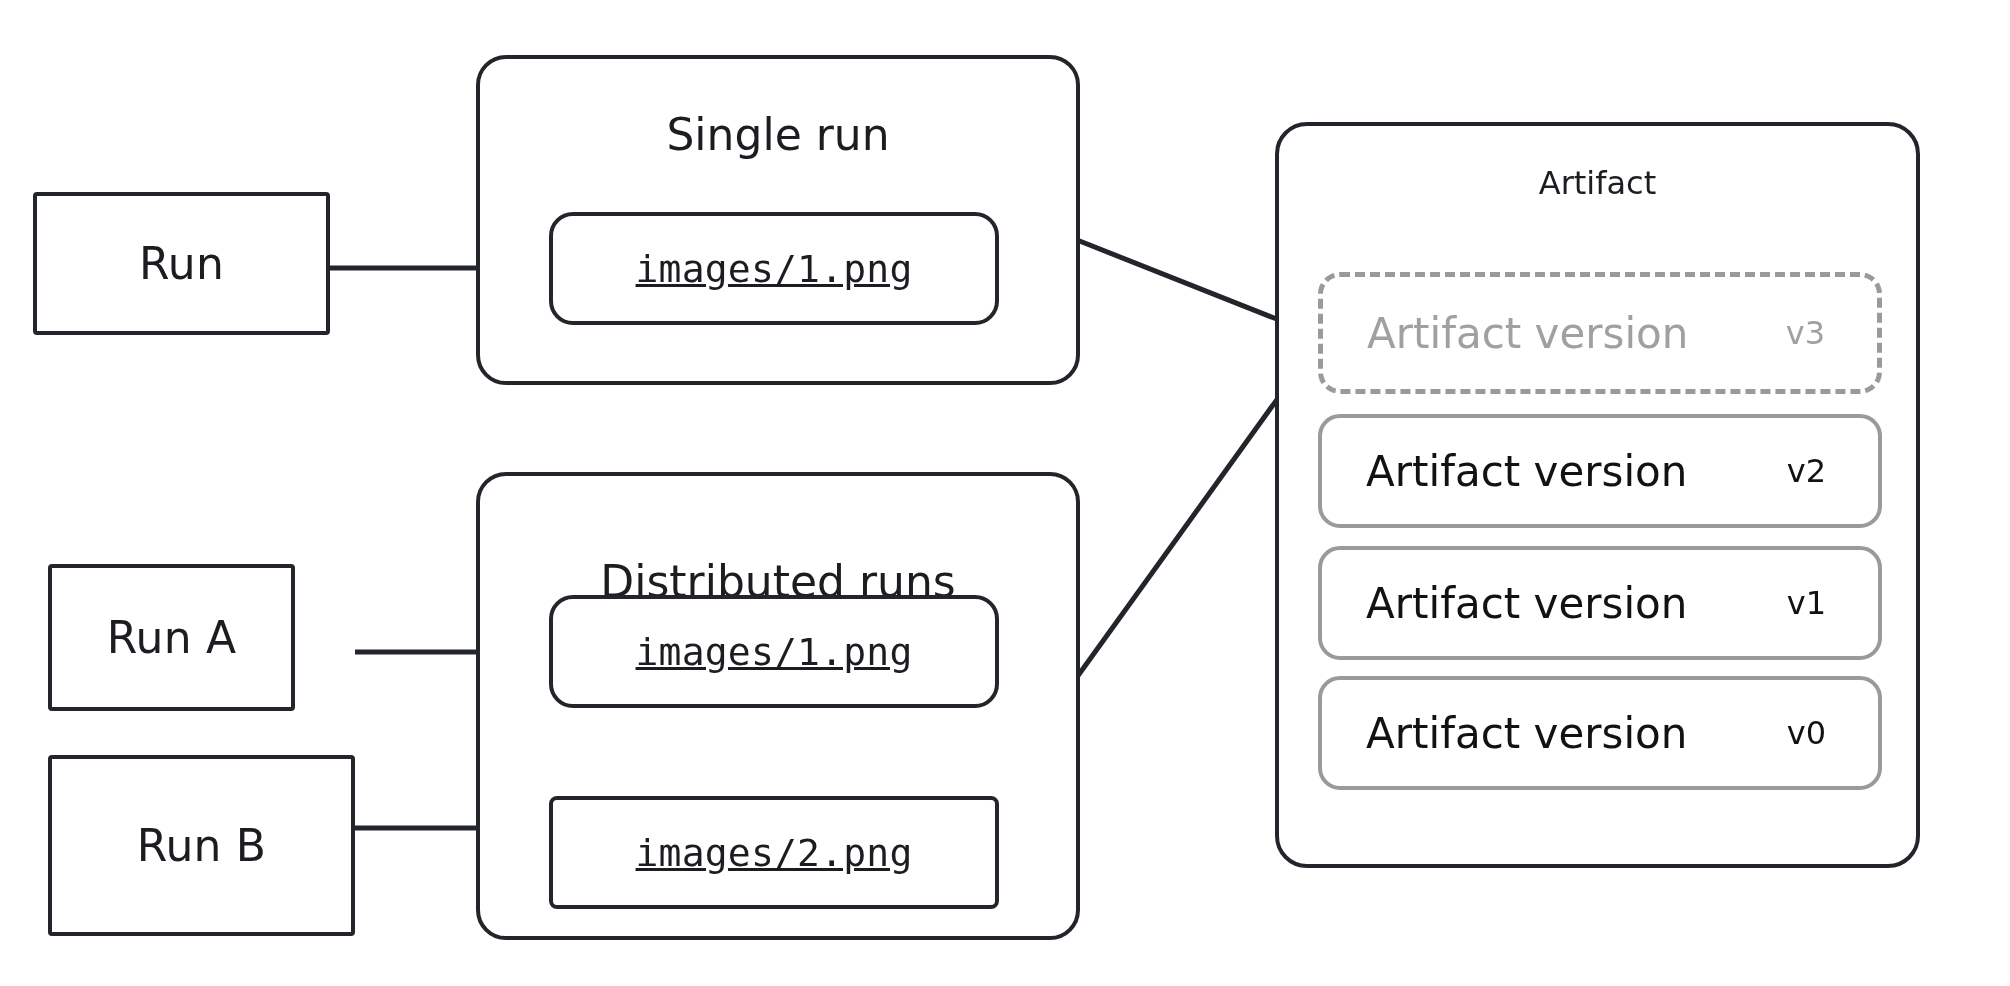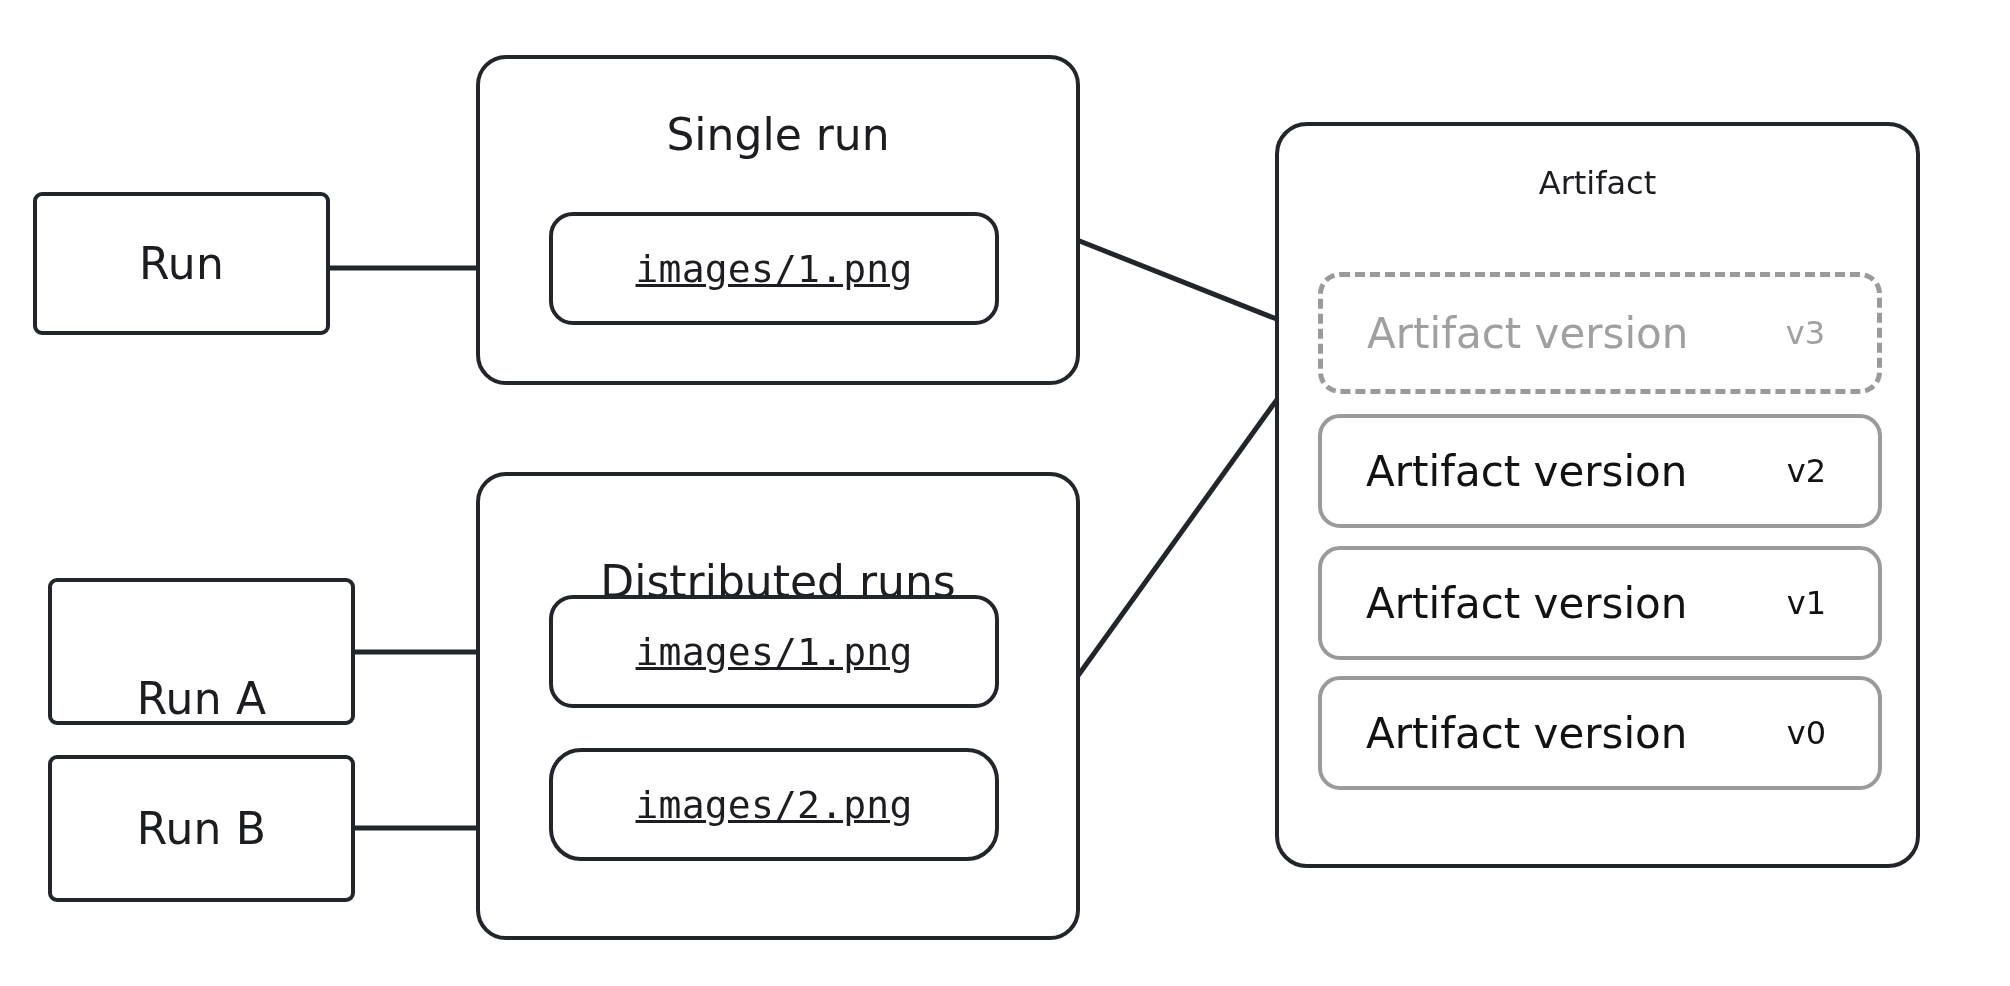--- a/index.html
+++ b/index.html
@@ -16,21 +16,21 @@
     overflow: hidden;
     font-family: "DejaVu Sans", "Liberation Sans", sans-serif;
   }
 
   
   .node {
     position: absolute;
     box-sizing: border-box;
     background: #ffffff;
     border: 4px solid #22252a;
-    border-radius: 9px;
+    border-radius: 4px;
     display: flex;
     align-items: center;
     justify-content: center;
     color: #1b1d21;
   }
   .node .label {
     font-size: 44px;
     line-height: 1;
     letter-spacing: 0.2px;
     white-space: nowrap;
@@ -139,42 +139,42 @@
       <polyline points="523,800 551,828 523,856"></polyline>
       <polyline points="1285,316 1324,337 1287,364"></polyline>
       <polyline points="1282,348 1324,337 1303,375"></polyline>
     </g>
   </svg>
 
   <div class="node" id="node-run" style="left:33px; top:192px; width:297px; height:143px;">
     <span class="label">Run</span>
   </div>
 
-  <div class="node" id="node-run-a" style="left:48px; top:578px; width:307px; height:147px;align-items:flex-end;">
+  <div class="node" id="node-run-a" style="left:48px; top:564px; width:247px; height:147px;">
     <span class="label">Run A</span>
   </div>
 
-  <div class="node" id="node-run-b" style="left:48px; top:755px; width:307px; height:147px;">
+  <div class="node" id="node-run-b" style="left:48px; top:755px; width:307px; height:181px;">
     <span class="label">Run B</span>
   </div>
 
   <div class="group" id="group-single-run" style="left:476px; top:55px; width:604px; height:330px;">
     <div class="group-title" style="top:50px;">Single run</div>
   </div>
   <div class="node mono" id="file-single-1" style="left:549px; top:212px; width:450px; height:113px; border-radius:24px;">
     <span class="label">images/1.png</span>
   </div>
 
   <div class="group" id="group-distributed-runs" style="left:476px; top:472px; width:604px; height:468px;">
     <div class="group-title" style="top:60px;margin-top:20px;">Distributed runs</div>
   </div>
   <div class="node mono" id="file-dist-1" style="left:549px; top:595px; width:450px; height:113px; border-radius:24px;">
     <span class="label">images/1.png</span>
   </div>
-  <div class="node mono" id="file-dist-2" style="left:549px; top:748px; width:450px; height:113px; border-radius:32px;">
+  <div class="node mono" id="file-dist-2" style="left:549px; top:796px; width:450px; height:113px; border-radius:8px;">
     <span class="label">images/2.png</span>
   </div>
 
   <div id="artifact-panel" style="left:1275px; top:122px; width:645px; height:746px;">
     <div id="artifact-title">Artifact</div>
   </div>
 
   <div class="version-row pending" style="left:1318px; top:272px; width:564px; height:122px;">
     <span class="vname">Artifact version</span>
     <span class="vtag">v3</span>

